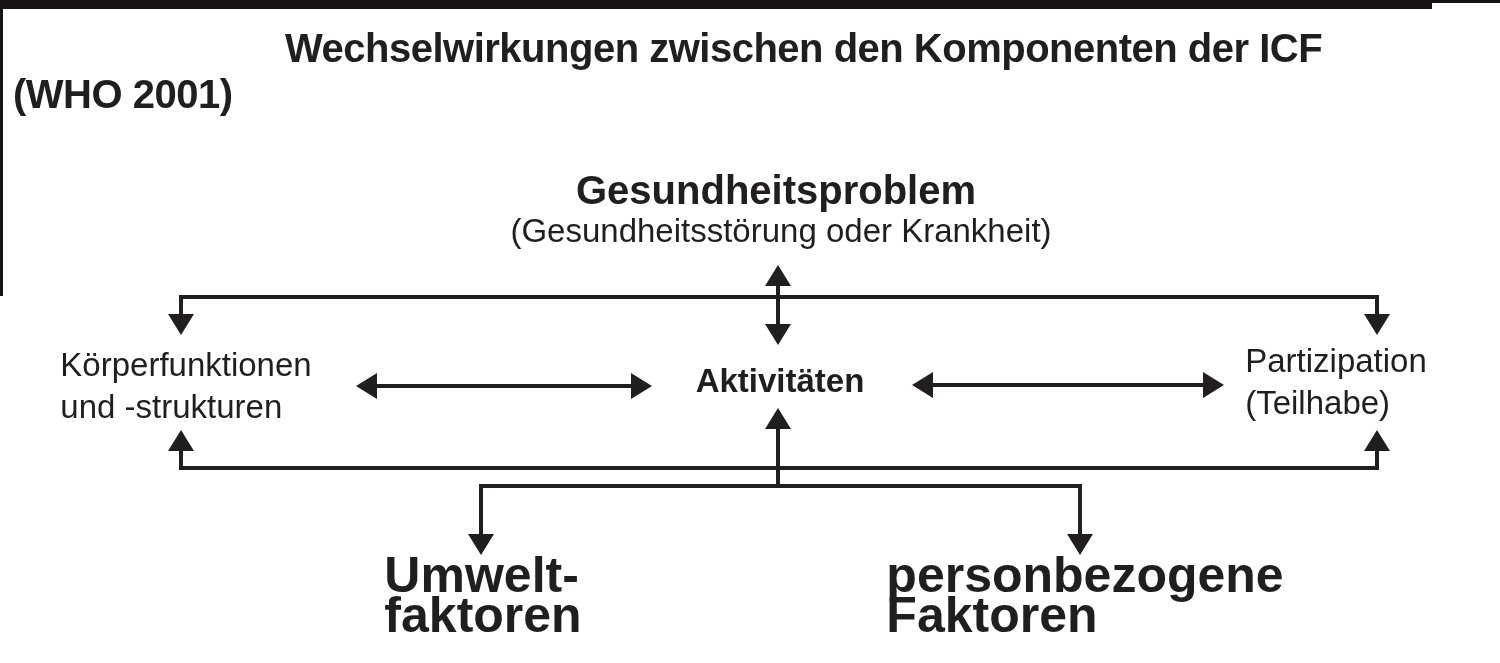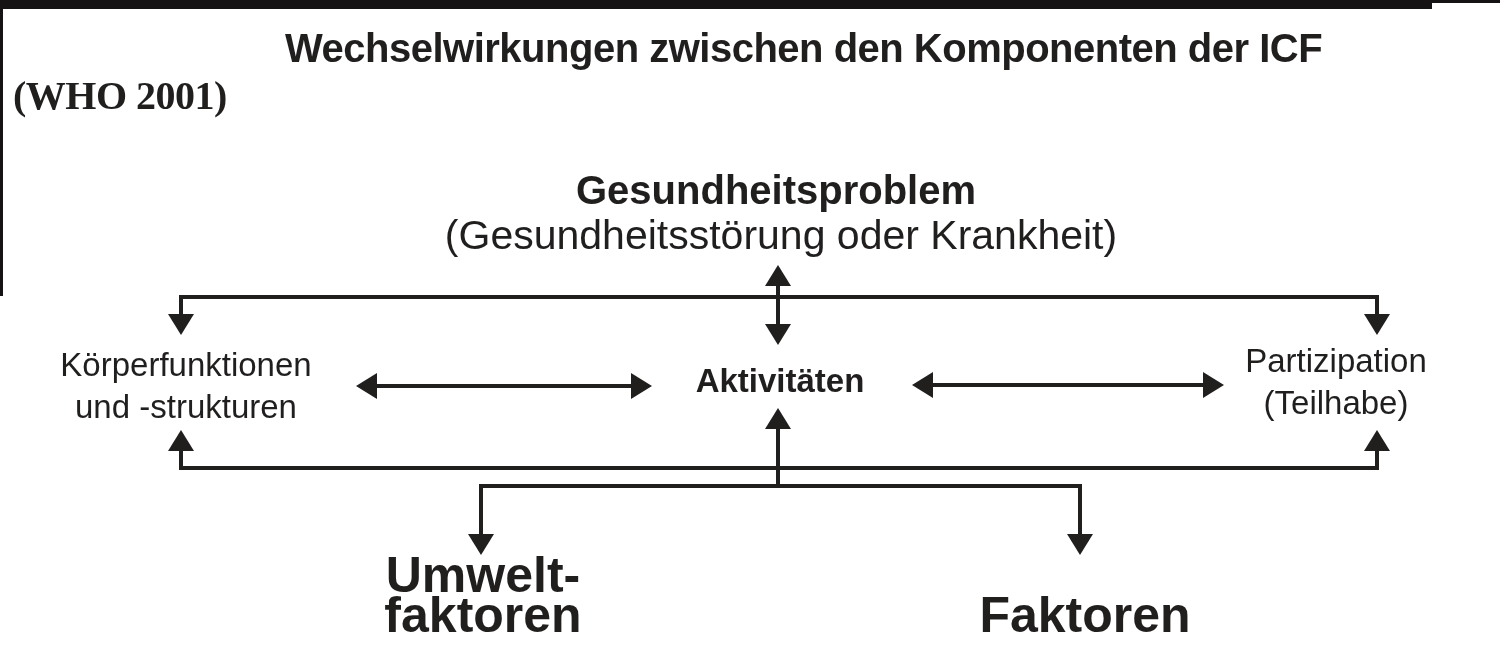--- a/index.html
+++ b/index.html
@@ -6,40 +6,40 @@
   #canvas{
     position:relative;
     width:1500px;height:663px;
     background:#fff;
     overflow:hidden;
     font-family:"Liberation Sans", sans-serif;
     color:var(--ink,#211e1e);
   }
   .artifact{position:absolute;background:#151313;}
   .txt{position:absolute;white-space:pre;}
-  .center{transform:translateX(-50%);text-align:center;}
+  .center{transform:translateX(-50%);text-align:left;}
   .title{font-size:40px;font-weight:bold;letter-spacing:-0.5px;}
   .node-bold{font-size:50px;font-weight:bold;line-height:40px;}
   .node{font-size:33px;line-height:42px;}
-  .subtitle{font-size:41px;}
+  .subtitle{font-size:33px;}
   svg#connectors{position:absolute;left:0;top:0;}
   svg#connectors line{stroke:currentColor;stroke-width:4;}
   svg#connectors polygon{fill:currentColor;stroke:none;}
 </style>
 </head>
 <body>
 
 <div id="canvas">
 
   <div class="artifact" style="left:0;top:0;width:1432px;height:9px;"></div>
   <div class="artifact" style="left:1432px;top:0;width:68px;height:3px;"></div>
   <div class="artifact" style="left:0;top:0;width:3px;height:296px;"></div>
 
   <div class="txt title" style="left:285px;top:26px;">Wechselwirkungen zwischen den Komponenten der ICF</div>
-  <div class="txt title" style="left:13px;top:72px;font-family:Liberation Serif, serif;">(WHO 2001)</div>
+  <div class="txt title" style="left:13px;top:72px;">(WHO 2001)</div>
 
   <svg id="connectors" width="1500" height="663" viewBox="0 0 1500 663">
 
     <g>
       <line x1="778" y1="284" x2="778" y2="326"></line>
       <polygon points="778,265 765,286 791,286"></polygon>
       <polygon points="778,345 765,324 791,324"></polygon>
     </g>
 
     <g>
@@ -88,15 +88,15 @@
   <div class="txt subtitle center" style="left:781px;top:212px;">(Gesundheitsstörung oder Krankheit)</div>
 
   <div class="txt node center" style="left:186px;top:336px;margin-top:8px;"><span>Körperfunktionen</span><br><span>und -strukturen</span></div>
 
   <div class="txt node center" style="left:780px;top:360px;font-weight:bold;">Aktivitäten</div>
 
   <div class="txt node center" style="left:1336px;top:340px;"><span>Partizipation</span><br><span>(Teilhabe)</span></div>
 
   <div class="txt node-bold center" style="left:483px;top:555px;"><span>Umwelt-</span><br><span>faktoren</span></div>
 
-  <div class="txt node-bold center" style="left:1085px;top:555px;"><br><span>Faktoren</span></div>
+  <div class="txt node-bold center" style="left:1085px;top:555px;"><span>personbezogene</span><br><span>Faktoren</span></div>
 
 </div>
 
 </body></html>

